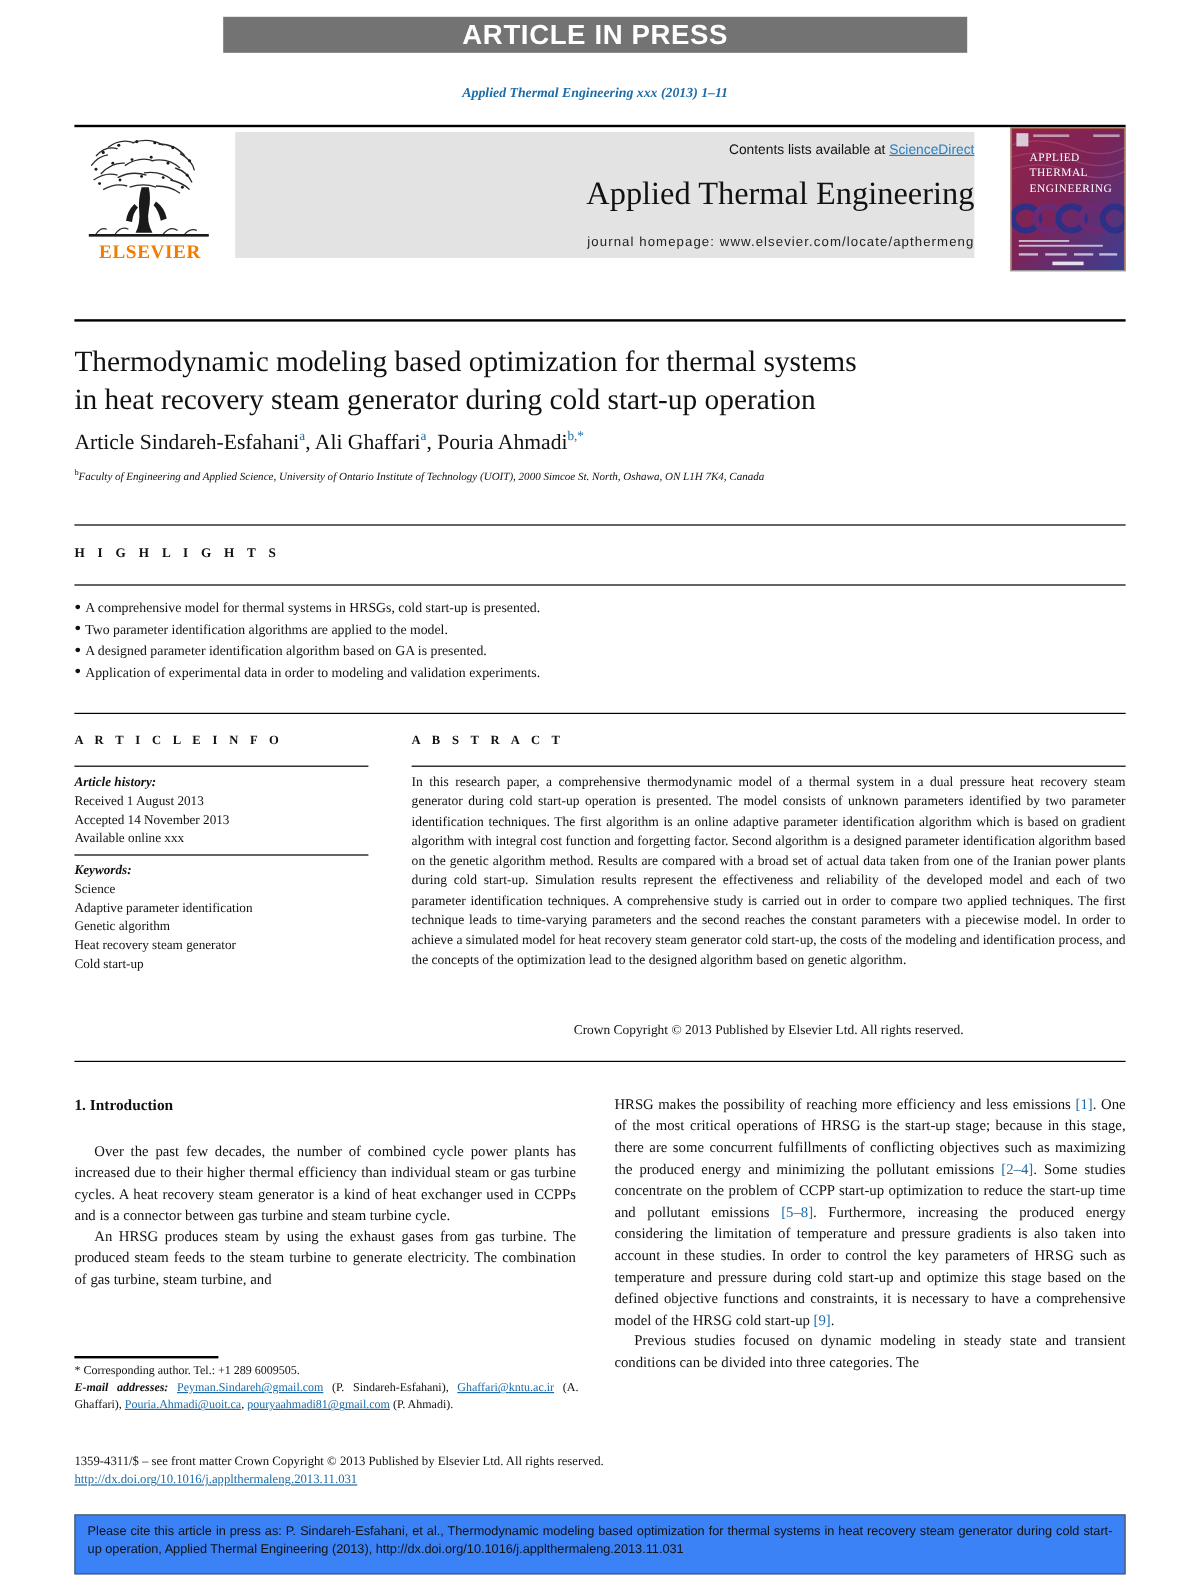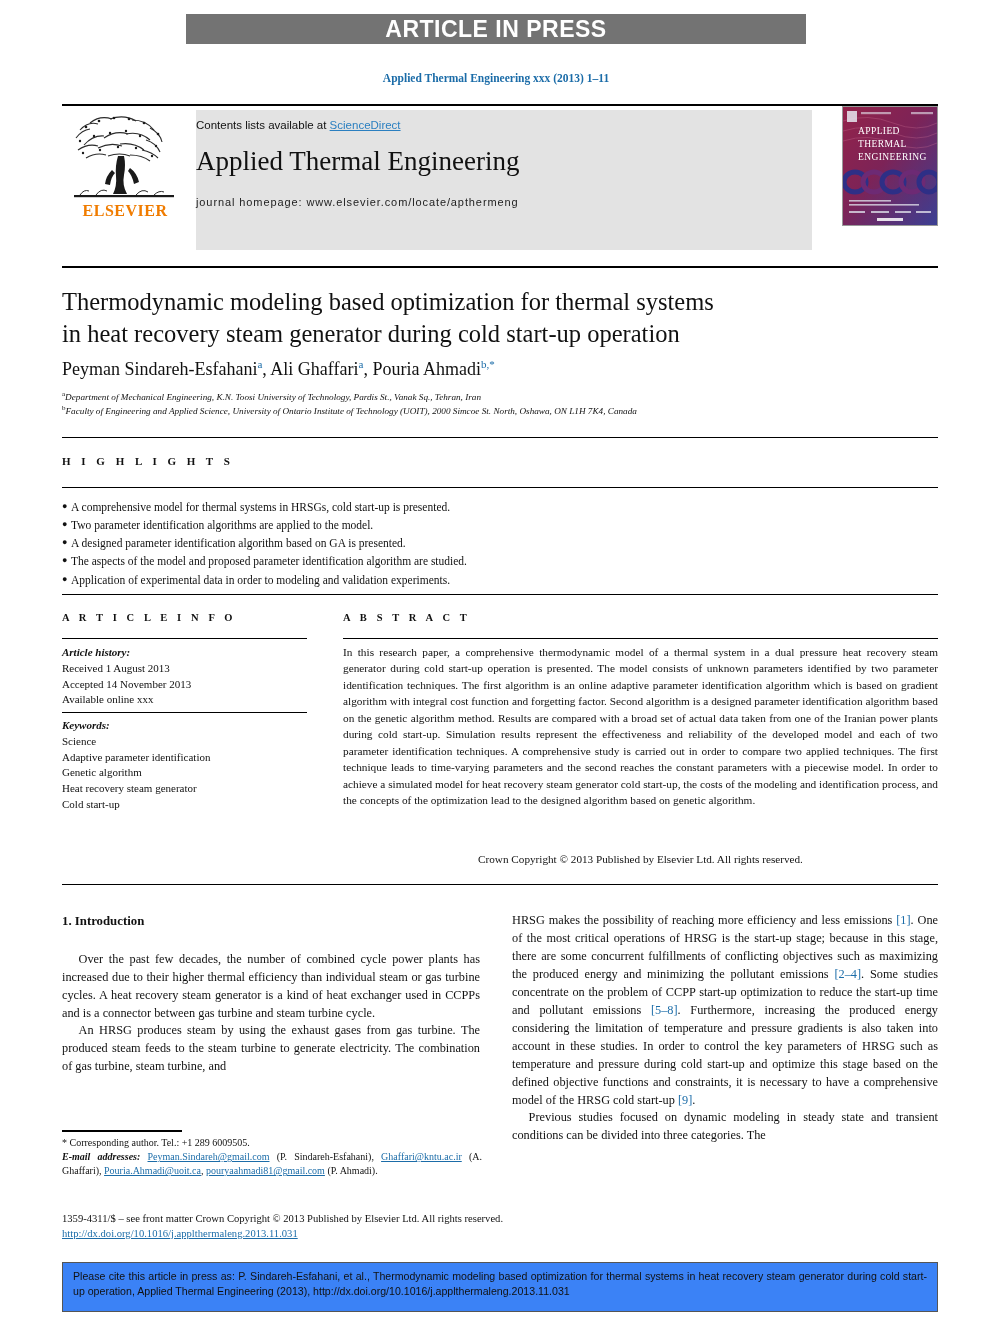--- a/index.html
+++ b/index.html
@@ -32,20 +32,21 @@
 
   
   .journal-ref {
     position: absolute;
     left: 0; top: 72px; width: 992px;
     text-align: center;
     font-size: 11.5px;
     font-weight: bold;
     color: #1b6ca8;
     font-family: "Liberation Serif", serif;
+    font-style: italic;
   }
 
   
   .masthead {
     position: absolute;
     left: 62px; top: 104px;
     width: 876px; height: 124px;
   }
   .masthead .rule-top {
     position: absolute; left: 0; top: 0; width: 876px; height: 2px; background: #000;
@@ -60,23 +61,23 @@
     font-size: 16px;
     letter-spacing: 0.5px;
     color: #f07c00;
     text-align: center;
     line-height: 1;
     margin-top: 1px;
   }
   .contents-box {
     position: absolute;
     left: 134px; top: 6px;
-    width: 616px; height: 140px;
+    width: 616px; height: 105px;
     background: #e3e3e3;
-    text-align: left;
+    text-align: right;
   }
   .contents-line {
     font-family: "Liberation Sans", sans-serif;
     font-size: 11.5px;
     color: #111;
     padding-top: 9px;
   }
   .contents-line .sd { color: #2a7fc0; }
   .journal-title {
     font-family: "Liberation Serif", serif;
@@ -378,42 +379,38 @@
 </div>
 
 <div class="title-rule"></div>
 
 <div class="paper-title">
   <div>Thermodynamic modeling based optimization for thermal systems</div>
   <div>in heat recovery steam generator during cold start-up operation</div>
 </div>
 
 <div class="authors">
-  <span>Peyman Sindareh-Esfahani</span><sup>a</sup>,
+  <span>Article Sindareh-Esfahani</span><sup>a</sup>,
   <span>Ali Ghaffari</span><sup>a</sup>,
   <span>Pouria Ahmadi</span><sup>b,*</sup>
 </div>
 
 <div class="affiliations">
-  <div>
-    <sup>a</sup><span>Department of Mechanical Engineering, K.N. Toosi University of Technology, Pardis St., Vanak Sq., Tehran, Iran</span>
-  </div>
   <div>
     <sup>b</sup><span>Faculty of Engineering and Applied Science, University of Ontario Institute of Technology (UOIT), 2000 Simcoe St. North, Oshawa, ON L1H 7K4, Canada</span>
   </div>
 </div>
 
 <div class="hl-rule-top"></div>
 <div class="hl-head">H I G H L I G H T S</div>
 <div class="hl-rule-mid"></div>
 <div class="hl-list">
   <div class="hl-item"><span class="dot">●</span><span>A comprehensive model for thermal systems in HRSGs, cold start-up is presented.</span></div>
   <div class="hl-item"><span class="dot">●</span><span>Two parameter identification algorithms are applied to the model.</span></div>
   <div class="hl-item"><span class="dot">●</span><span>A designed parameter identification algorithm based on GA is presented.</span></div>
-  <div class="hl-item"><span class="dot">●</span><span>The aspects of the model and proposed parameter identification algorithm are studied.</span></div>
   <div class="hl-item"><span class="dot">●</span><span>Application of experimental data in order to modeling and validation experiments.</span></div>
 </div>
 
 <div class="info-rule-top"></div>
 <div class="info-head">A R T I C L E  I N F O</div>
 <div class="abs-head">A B S T R A C T</div>
 <div class="info-rule-l"></div>
 <div class="info-rule-r"></div>
 
 <div class="hist-block">

